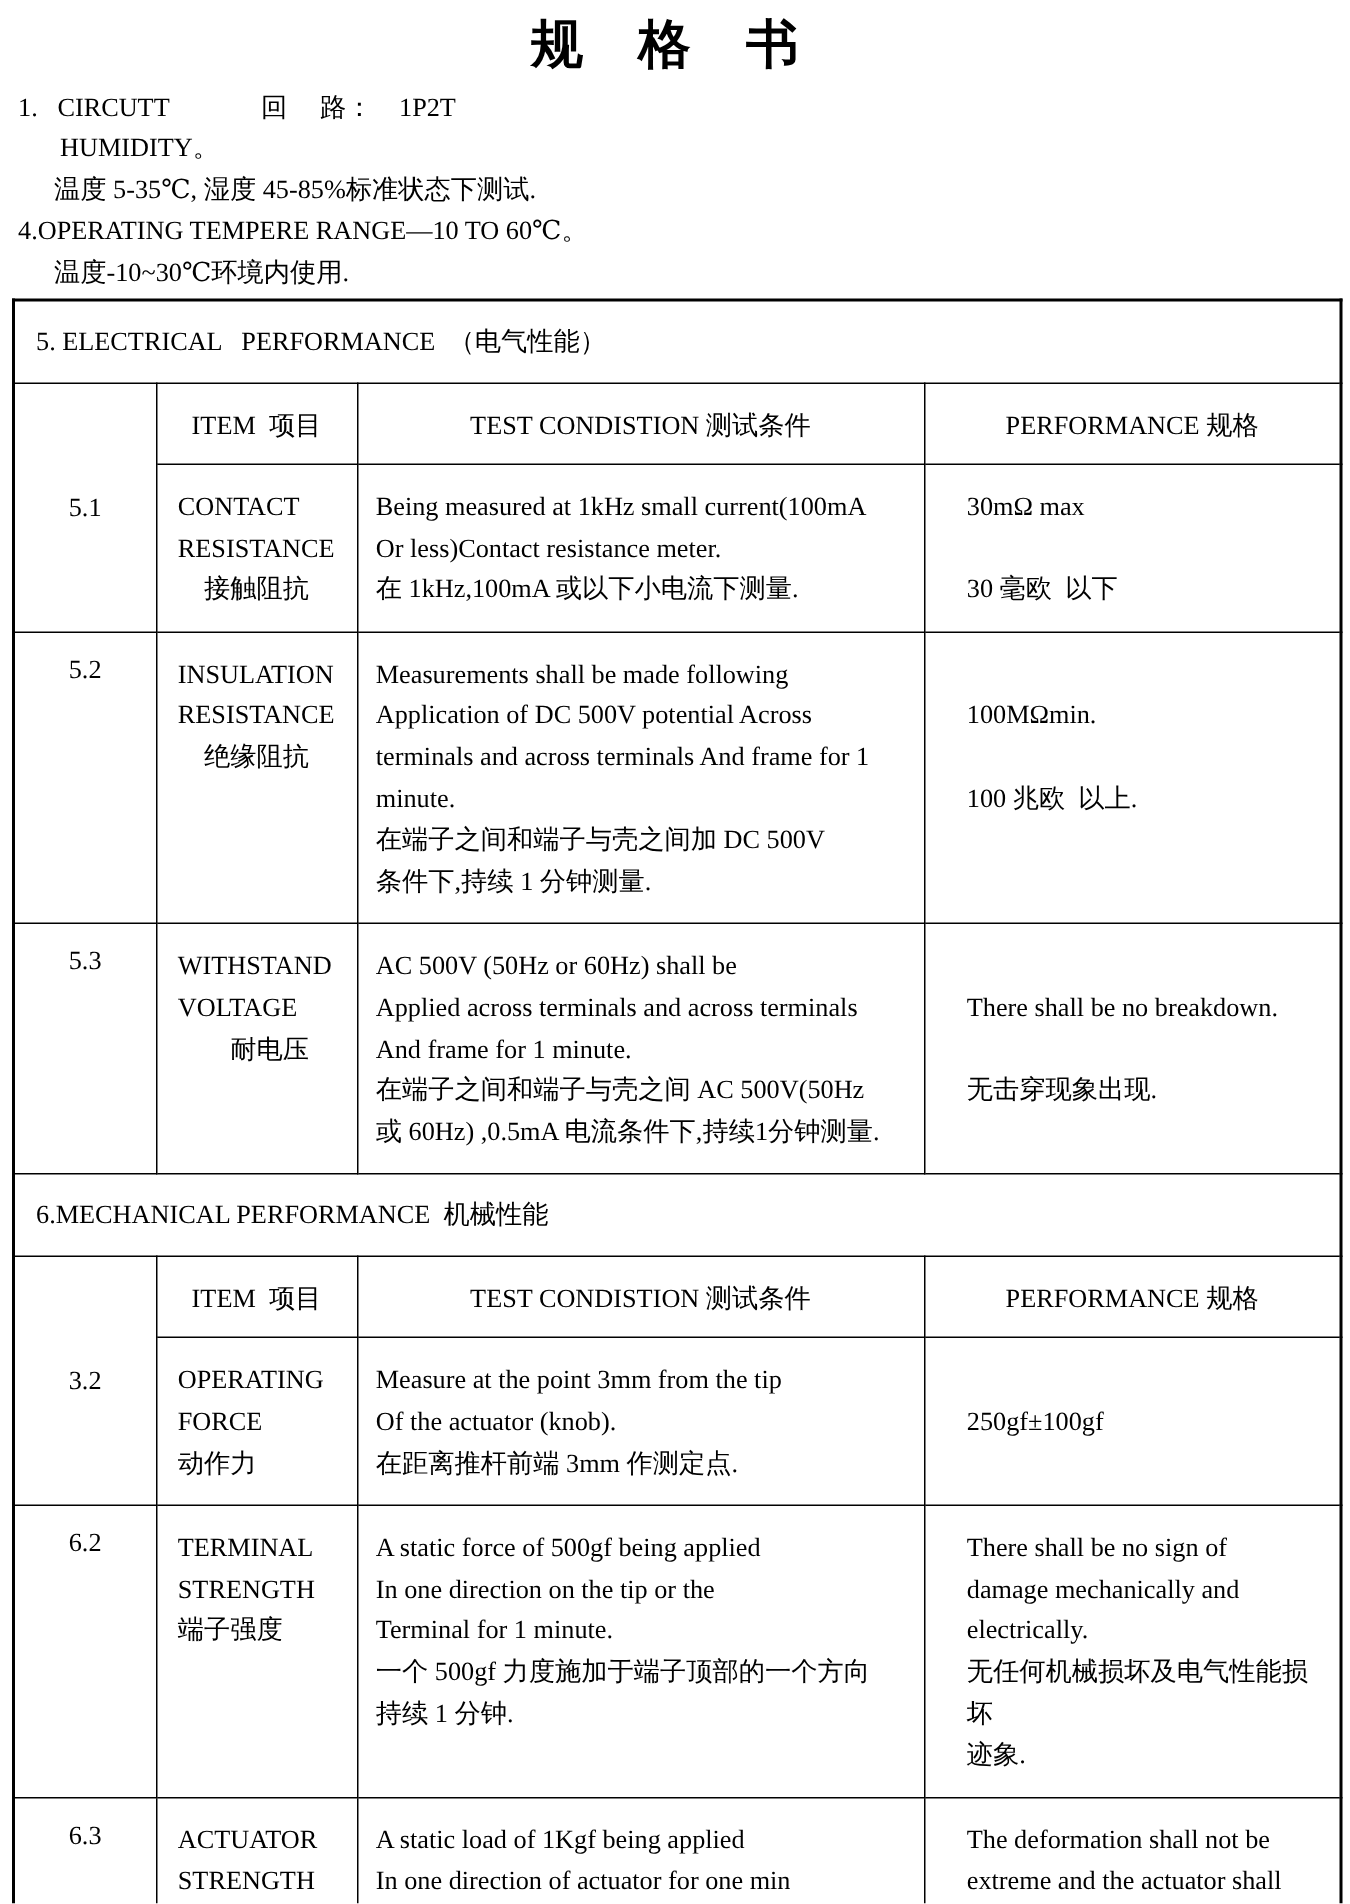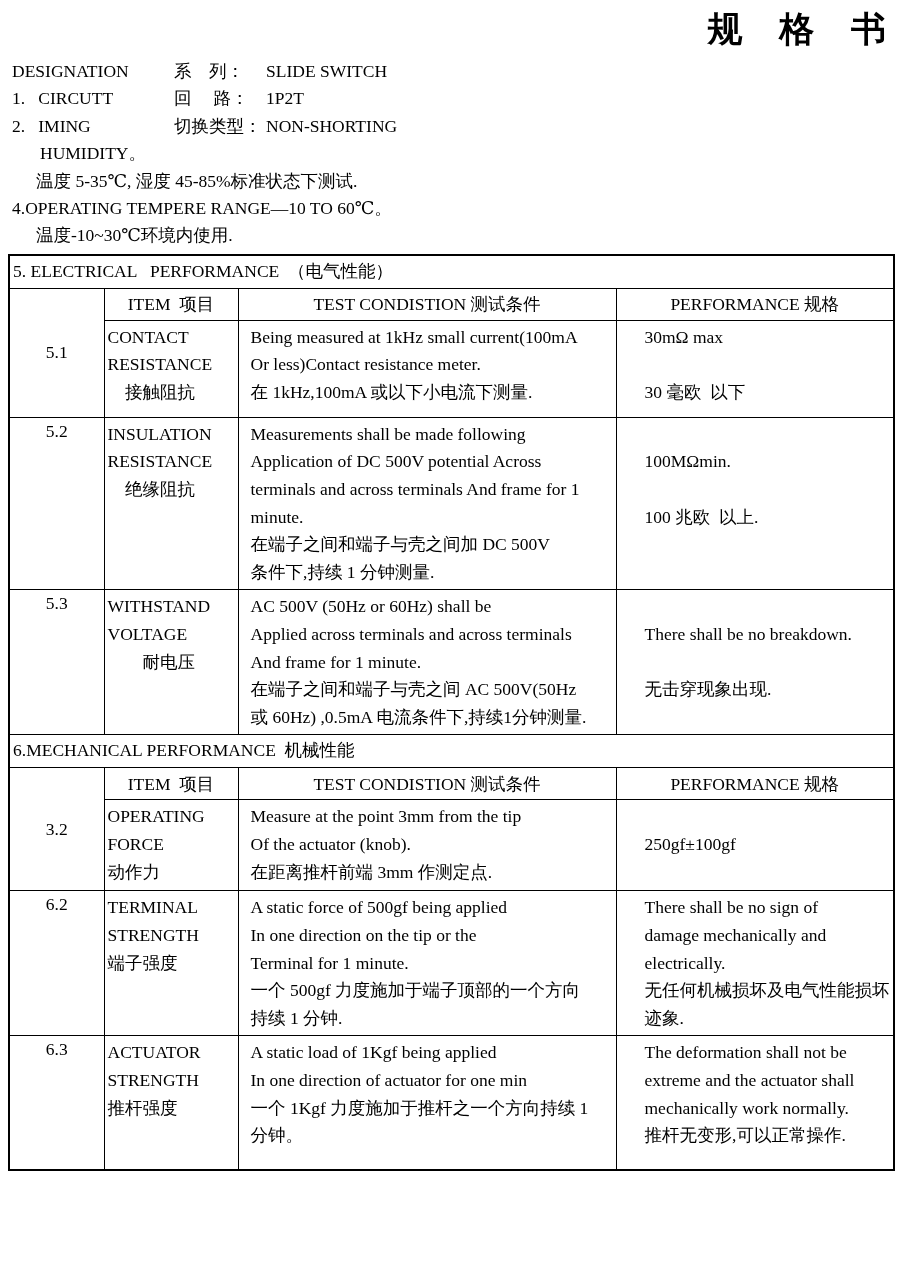--- a/index.html
+++ b/index.html
@@ -10,21 +10,21 @@
   }
   .page {
     position: relative;
     width: 900px;
     height: 1269px;
     background: #ffffff;
     overflow: hidden;
   }
   .title-zh {
     margin: 8px 0 0 0;
-    text-align: right;
+    text-align: center;
     font-size: 35px;
     font-weight: bold;
     letter-spacing: 14px;
     line-height: 44px;
     white-space: pre-wrap;
   }
   .title-en {
     margin: 2px 0 0 0;
     text-align: center;
     font-size: 38px;
@@ -48,21 +48,21 @@
 
   table.spec {
     border-collapse: collapse;
     table-layout: fixed;
     width: 885px;
     margin: 4px 0 0 8px;
     border: 2px solid #000;
   }
   table.spec td {
     border: 1px solid #000;
-    padding: 3px;
+    padding: 14px;
     font-size: 17.5px;
     vertical-align: top;
     overflow: hidden;
   }
   td.section-td {
     height: 26px;
     vertical-align: middle;
     padding: 1px 0 1px 8px;
     white-space: pre-wrap;
   }
@@ -92,33 +92,23 @@
 </style>
 </head>
 <body>
 
 <div class="page">
 
   <div class="title-zh">规 格 书</div>
 
   <div class="info">
     <div class="info-line">
-      <span class="en">DESIGNATION</span>
-      <span class="zh">系　列：</span>
-      <span class="val">SLIDE SWITCH</span>
-    </div>
-    <div class="info-line">
       <span class="en">1.   CIRCUTT</span>
       <span class="zh">回　 路：</span>
       <span class="val">1P2T</span>
-    </div>
-    <div class="info-line">
-      <span class="en">2.   IMING</span>
-      <span class="zh">切换类型：</span>
-      <span class="val">NON-SHORTING</span>
     </div>
     <div class="para ind1">HUMIDITY。</div>
     <div class="para ind2">温度 5-35℃, 湿度 45-85%标准状态下测试.</div>
     <div class="para">4.OPERATING TEMPERE RANGE—10 TO 60℃。</div>
     <div class="para ind2">温度-10~30℃环境内使用.</div>
   </div>
 
   <table class="spec">
     <colgroup>
       <col style="width:95px">

